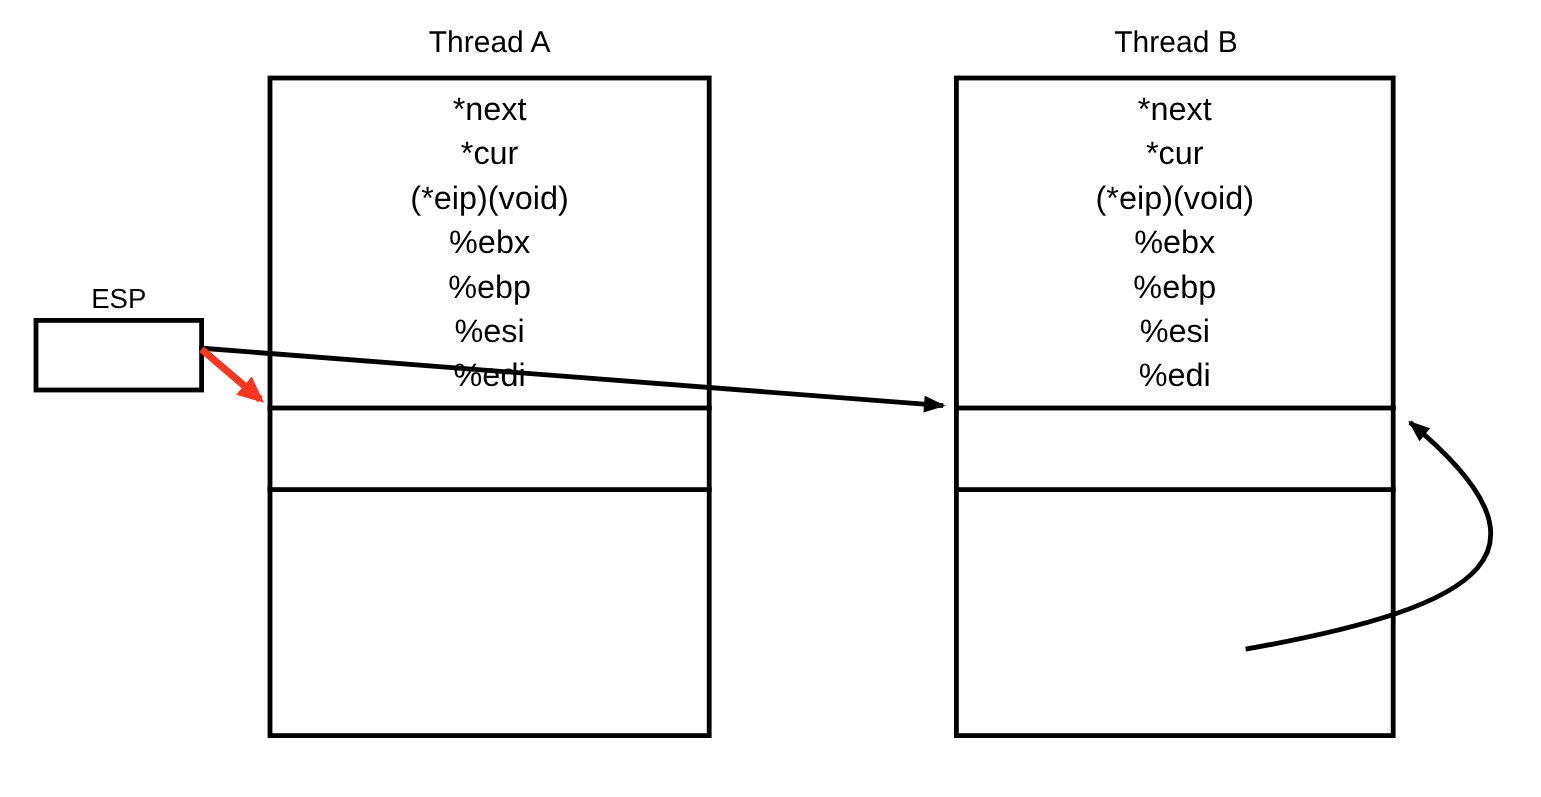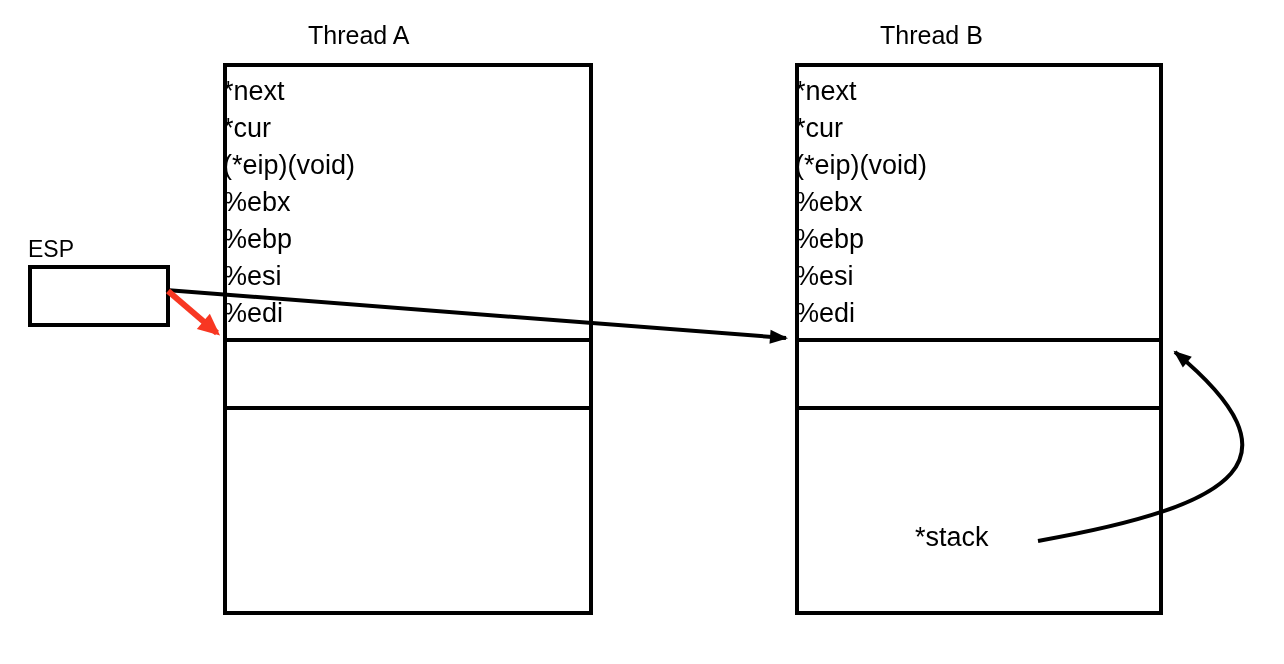--- a/index.html
+++ b/index.html
@@ -6,31 +6,31 @@
   .canvas {
     position: relative;
     width: 1284px;
     height: 664px;
     background: #ffffff;
     font-family: "Liberation Sans", sans-serif;
     color: #000000;
     overflow: hidden;
   }
   .abs { position: absolute; }
-  .label { text-align: left; white-space: nowrap; }
+  .label { text-align: center; white-space: nowrap; }
   .thread-title { font-size: 25px; }
   .esp-label { font-size: 23px; }
   .stack-label { font-size: 27px; }
   .box {
     box-sizing: border-box;
     border: 4px solid #000000;
     background: #ffffff;
   }
   .registers {
-    text-align: left;
+    text-align: center;
     font-size: 27px;
     line-height: 37px;
   }
   .hline {
     height: 4px;
     background: #000000;
   }
   svg.overlay {
     position: absolute;
     left: 0; top: 0;
@@ -67,21 +67,20 @@
     <div>*cur</div>
     <div>(*eip)(void)</div>
     <div>%ebx</div>
     <div>%ebp</div>
     <div>%esi</div>
     <div>%edi</div>
   </div>
   <div class="abs hline" style="left:795px; top:338px; width:368px;"></div>
   <div class="abs hline" style="left:795px; top:406px; width:368px;"></div>
 
-  <div class="abs label stack-label" style="left:915px; top:522px; width:130px;">*stack</div>
 
   <svg class="overlay" viewBox="0 0 1284 664">
     <defs>
       <marker id="arrow-black" markerUnits="userSpaceOnUse" markerWidth="20" markerHeight="16" refX="17" refY="8" orient="auto">
         <path d="M1,1 L19,8 L1,15 z" fill="#000000"></path>
       </marker>
       <marker id="arrow-red" markerUnits="userSpaceOnUse" markerWidth="24" markerHeight="22" refX="19" refY="11" orient="auto">
         <path d="M1,1 L23,11 L1,21 z" fill="#f83722"></path>
       </marker>
     </defs>

